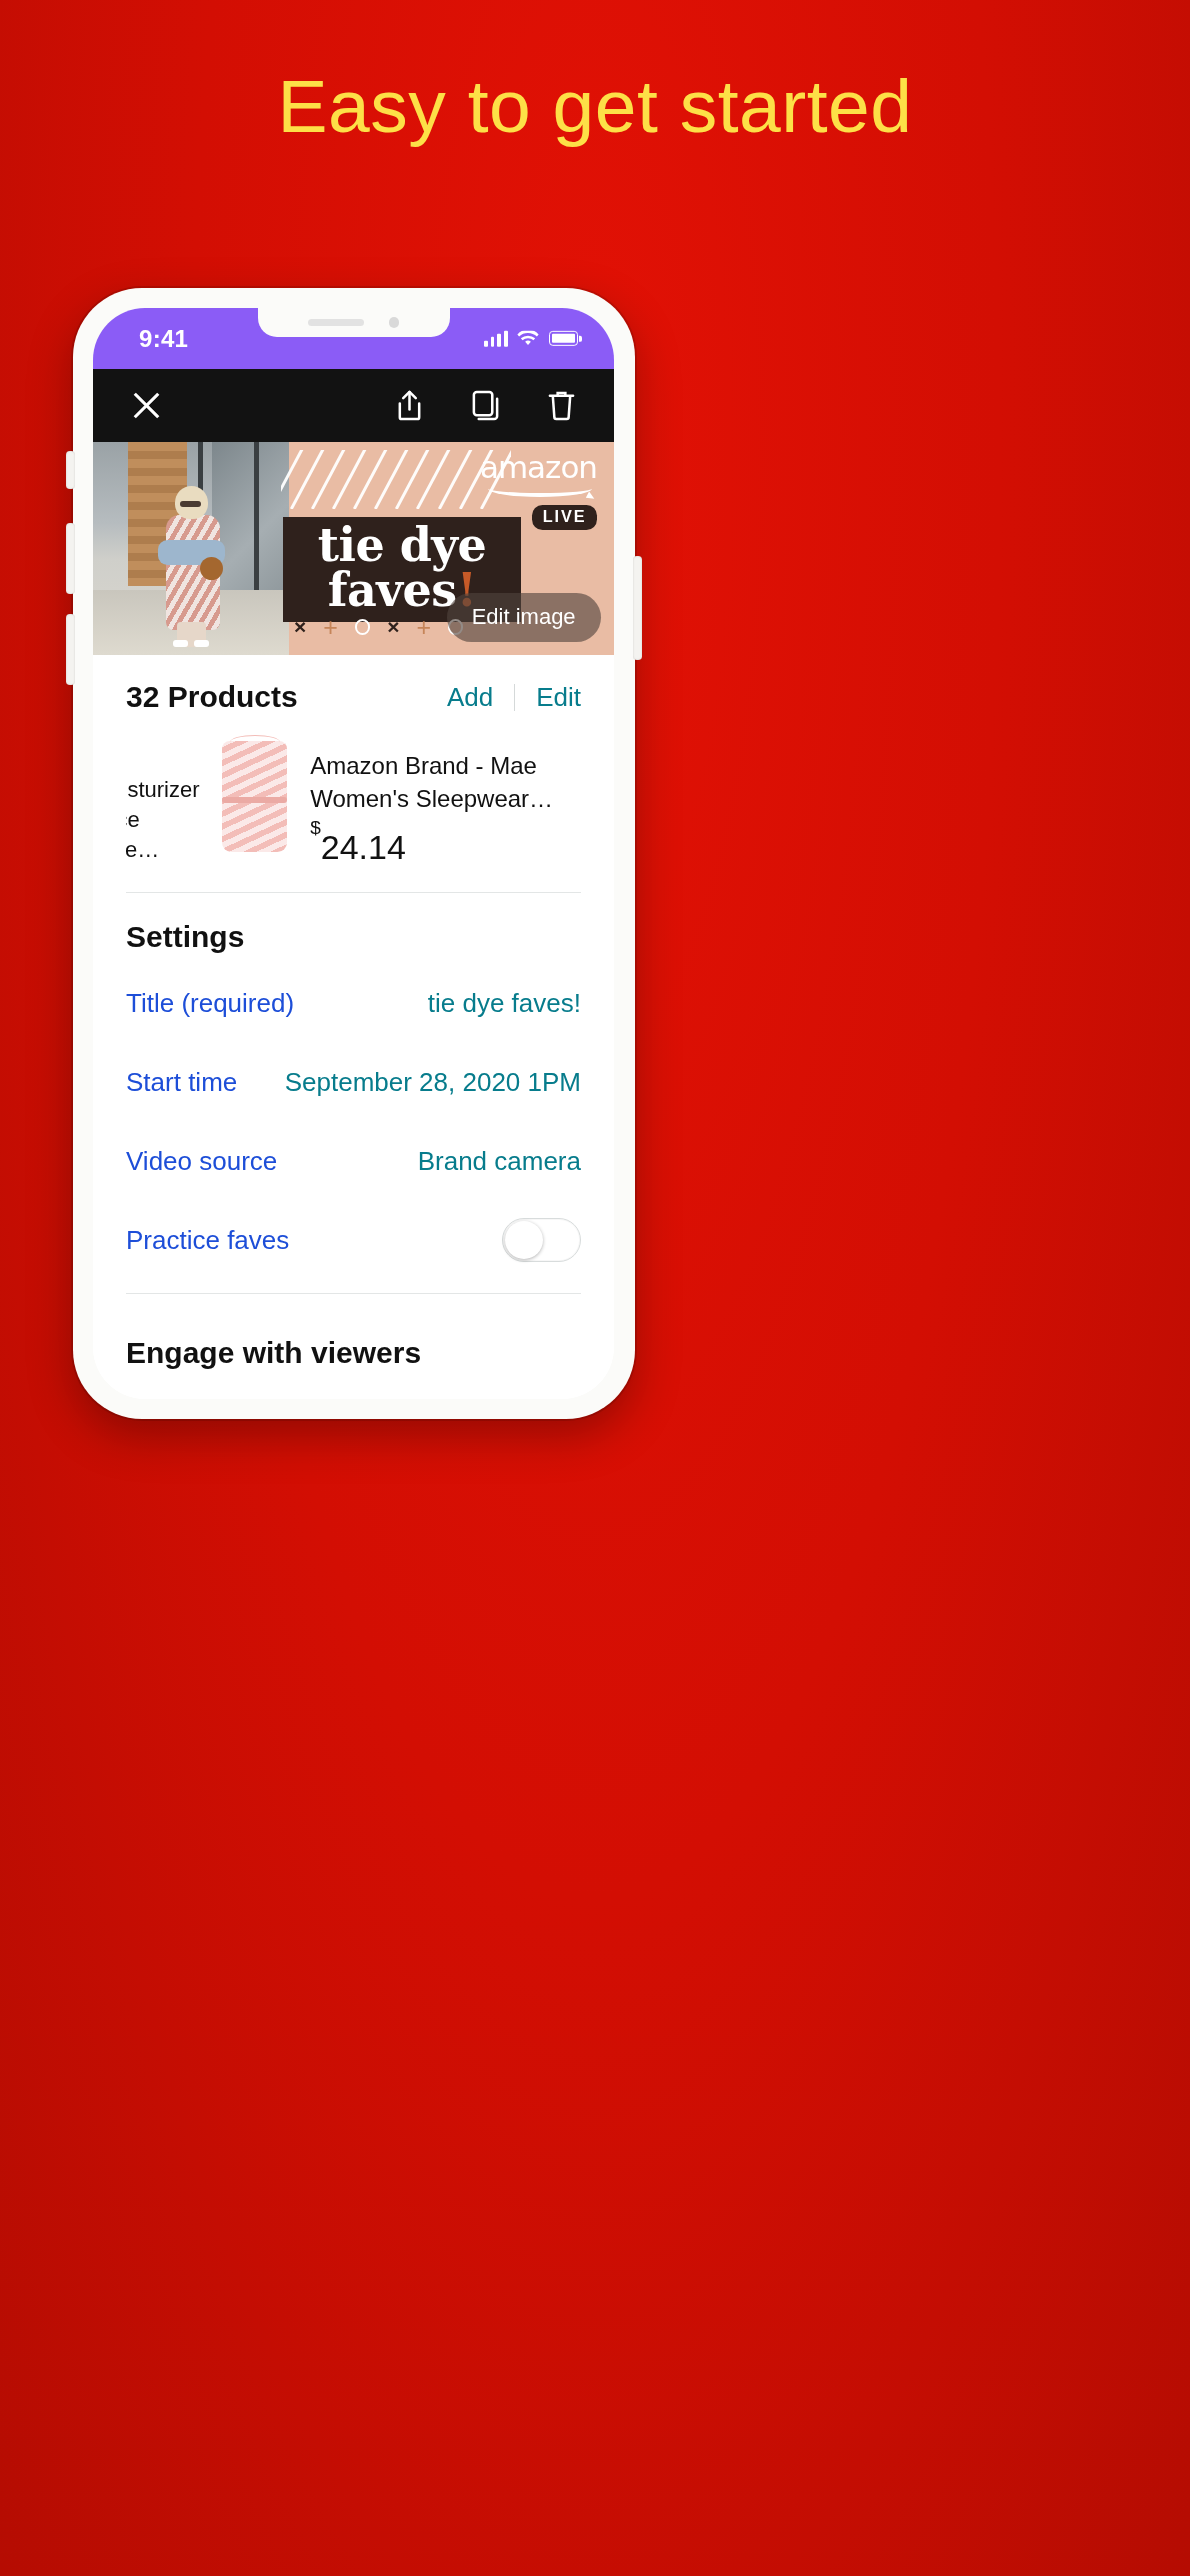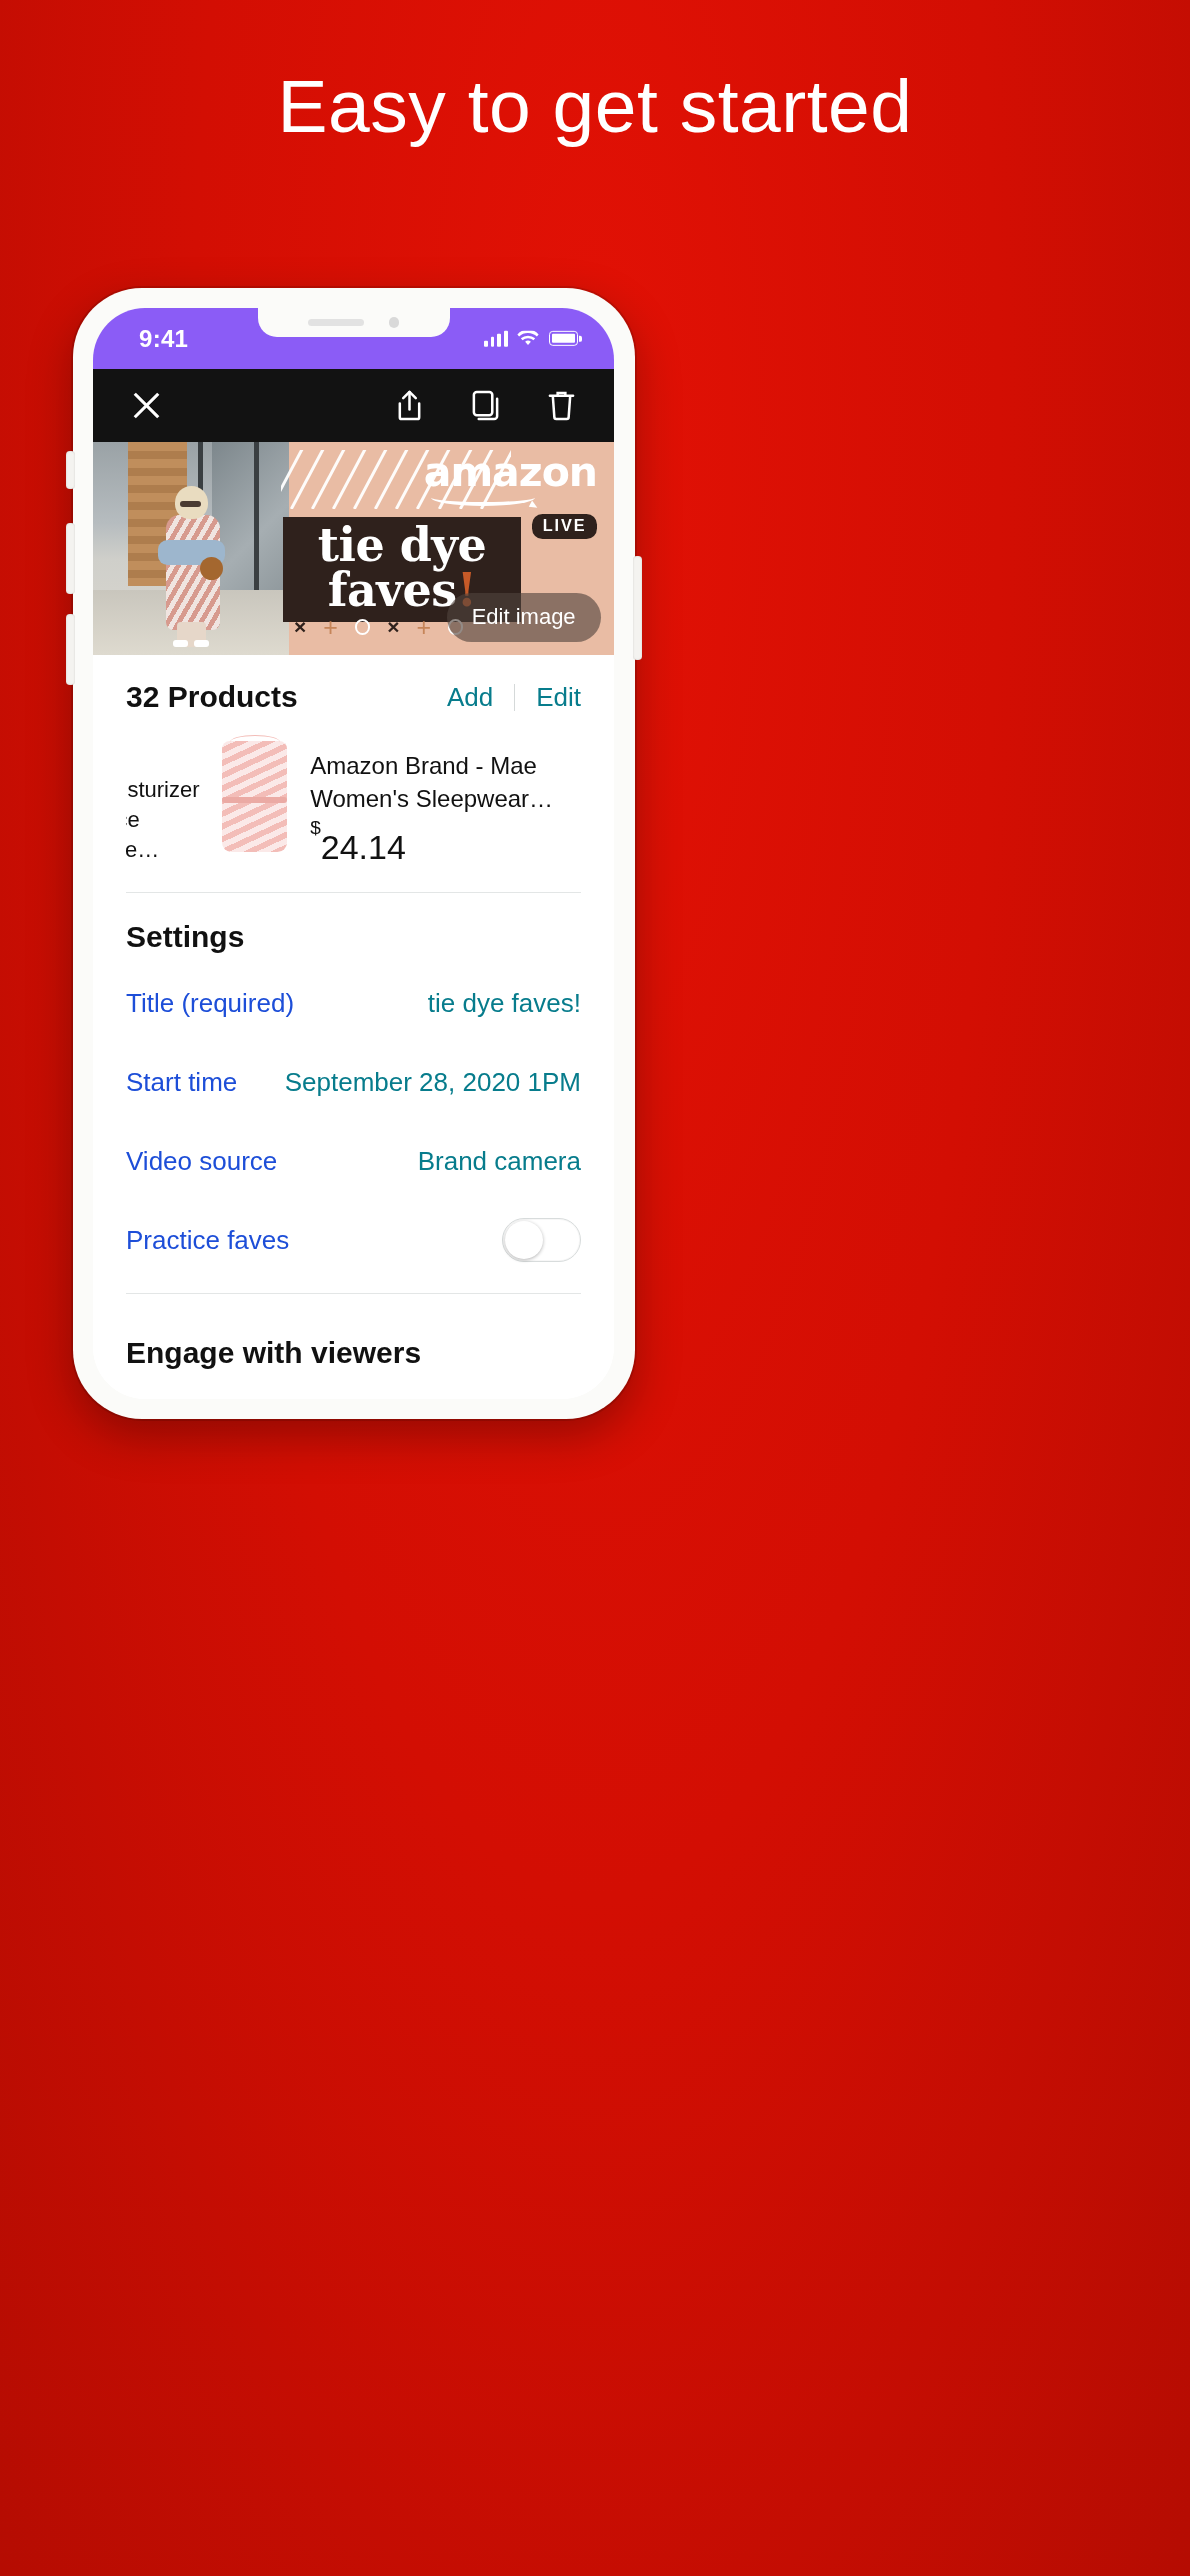--- a/index.html
+++ b/index.html
@@ -12,21 +12,21 @@
   }
   
   .promo-bg {
     position:absolute; inset:0;
     background:radial-gradient(ellipse at 50% 18%, #E21105 0%, #D30E03 48%, #B50C02 100%);
   }
   .headline {
     position:absolute;
     top:58px; left:0; right:0;
     text-align:center;
-    color:#ffffff;
+    color:#fde047;
     font-size:75px;
     font-weight:300;
     line-height:1.28;
     letter-spacing:0.5px;
     padding:0 86px;
   }
   
   .phone-frame {
     position:absolute;
     left:73px; top:288px;
@@ -167,21 +167,21 @@
   }
   .hatch i {
     position:absolute; top:-5.7px; width:2.9px; height:69px;
     background:#FFFFFF; transform:rotate(28deg); opacity:.95;
   }
   .amz-logo {
     position:absolute; right:17px; top:11.5px; text-align:right;
   }
   .amz-word {
     font-family:"DejaVu Sans", sans-serif;
-    font-size:41px; font-weight:700; color:#FFFFFF;
+    font-size:31px; font-weight:400; color:#FFFFFF;
     letter-spacing:-1px; line-height:.9;
   }
   .amz-smile {
     width:104px; height:17px; margin-left:7.7px; margin-top:-1.9px;
     border-bottom:4.8px solid #FFFFFF;
     border-radius:0 0 60% 60%;
     position:relative;
   }
   .amz-smile::after{
     content:""; position:absolute; right:-2.9px; bottom:-7.7px;

